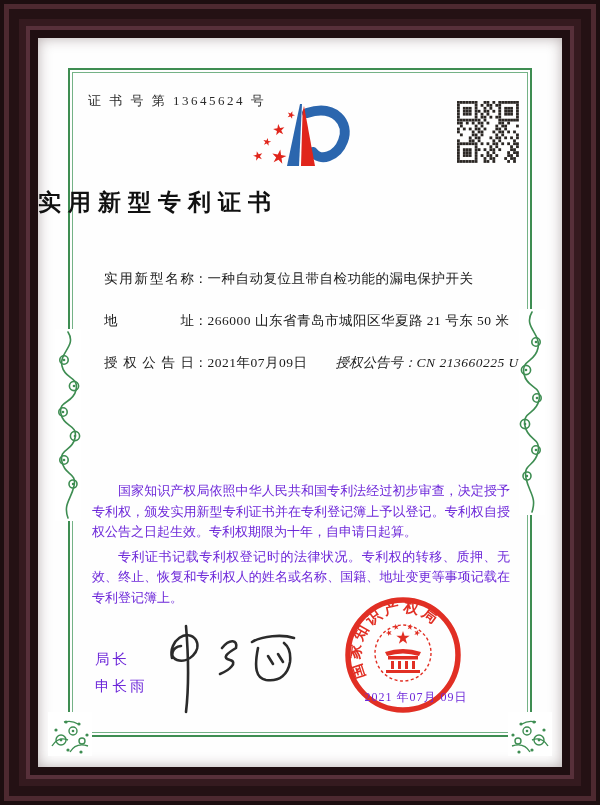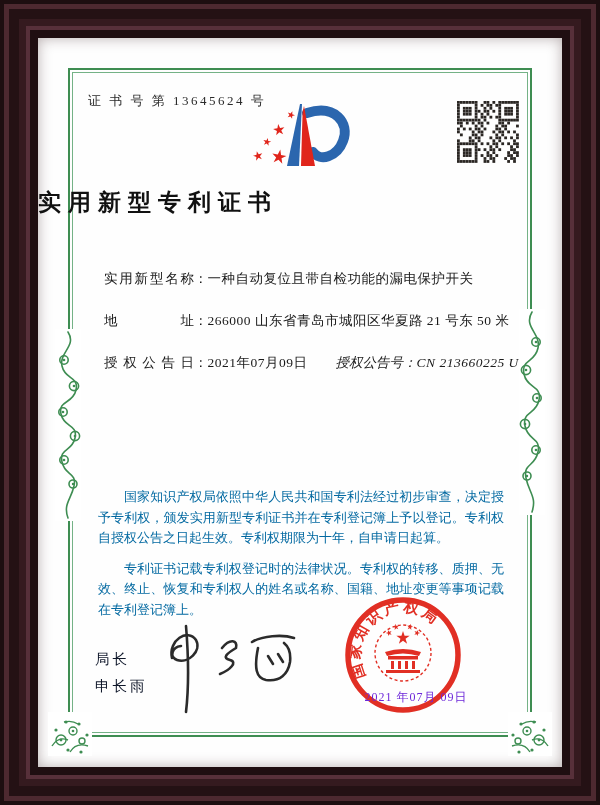--- a/index.html
+++ b/index.html
@@ -25,25 +25,25 @@
          letter-spacing:7px;color:#111;}
   
   .fields{left:50px;top:231px;width:428px;display:flex;flex-direction:column;gap:22px;margin-left:16px;}
   .frow{font-size:13.5px;line-height:20px;white-space:nowrap;color:#1a1a1a;}
   .flabel{display:inline-block;width:90px;text-align:justify;text-align-last:justify;}
   .fsep{display:inline-block;}
   .fval{letter-spacing:0.5px;}
   .grant-right{margin-left:28px;font-style:italic;}
   
   .paras{left:50px;top:439px;width:426px;}
-  .paras p{margin:10px;font-size:13px;line-height:20.5px;text-indent:2em;text-align:justify;
-           color:#0369a1;}
+  .paras p{margin:4px;font-size:13px;line-height:20.5px;text-indent:2em;text-align:justify;
+           color:#6d28d9;}
   
   .signatory{left:57px;top:608px;font-family:"Liberation Sans","DejaVu Sans",sans-serif;
-             font-size:14.5px;line-height:27px;letter-spacing:3px;color:#0f172a;}
+             font-size:14.5px;line-height:27px;letter-spacing:3px;color:#6d28d9;}
   .signature{left:118px;top:578px;width:160px;height:105px;}
   .seal{left:300px;top:552px;width:130px;height:130px;opacity:0.95;}
   .seal-date{left:318px;top:651px;width:120px;text-align:center;font-size:12px;
              letter-spacing:1px;color:#6d28d9;z-index:5;}
   
   .orn{background:#fff;z-index:2;}
   .flo-left{left:17px;top:291px;width:26px;height:192px;}
   .flo-right{left:481px;top:271px;width:26px;height:206px;}
   .cor-left{left:10px;top:674px;width:44px;height:44px;}
   .cor-right{left:470px;top:674px;width:44px;height:44px;}

